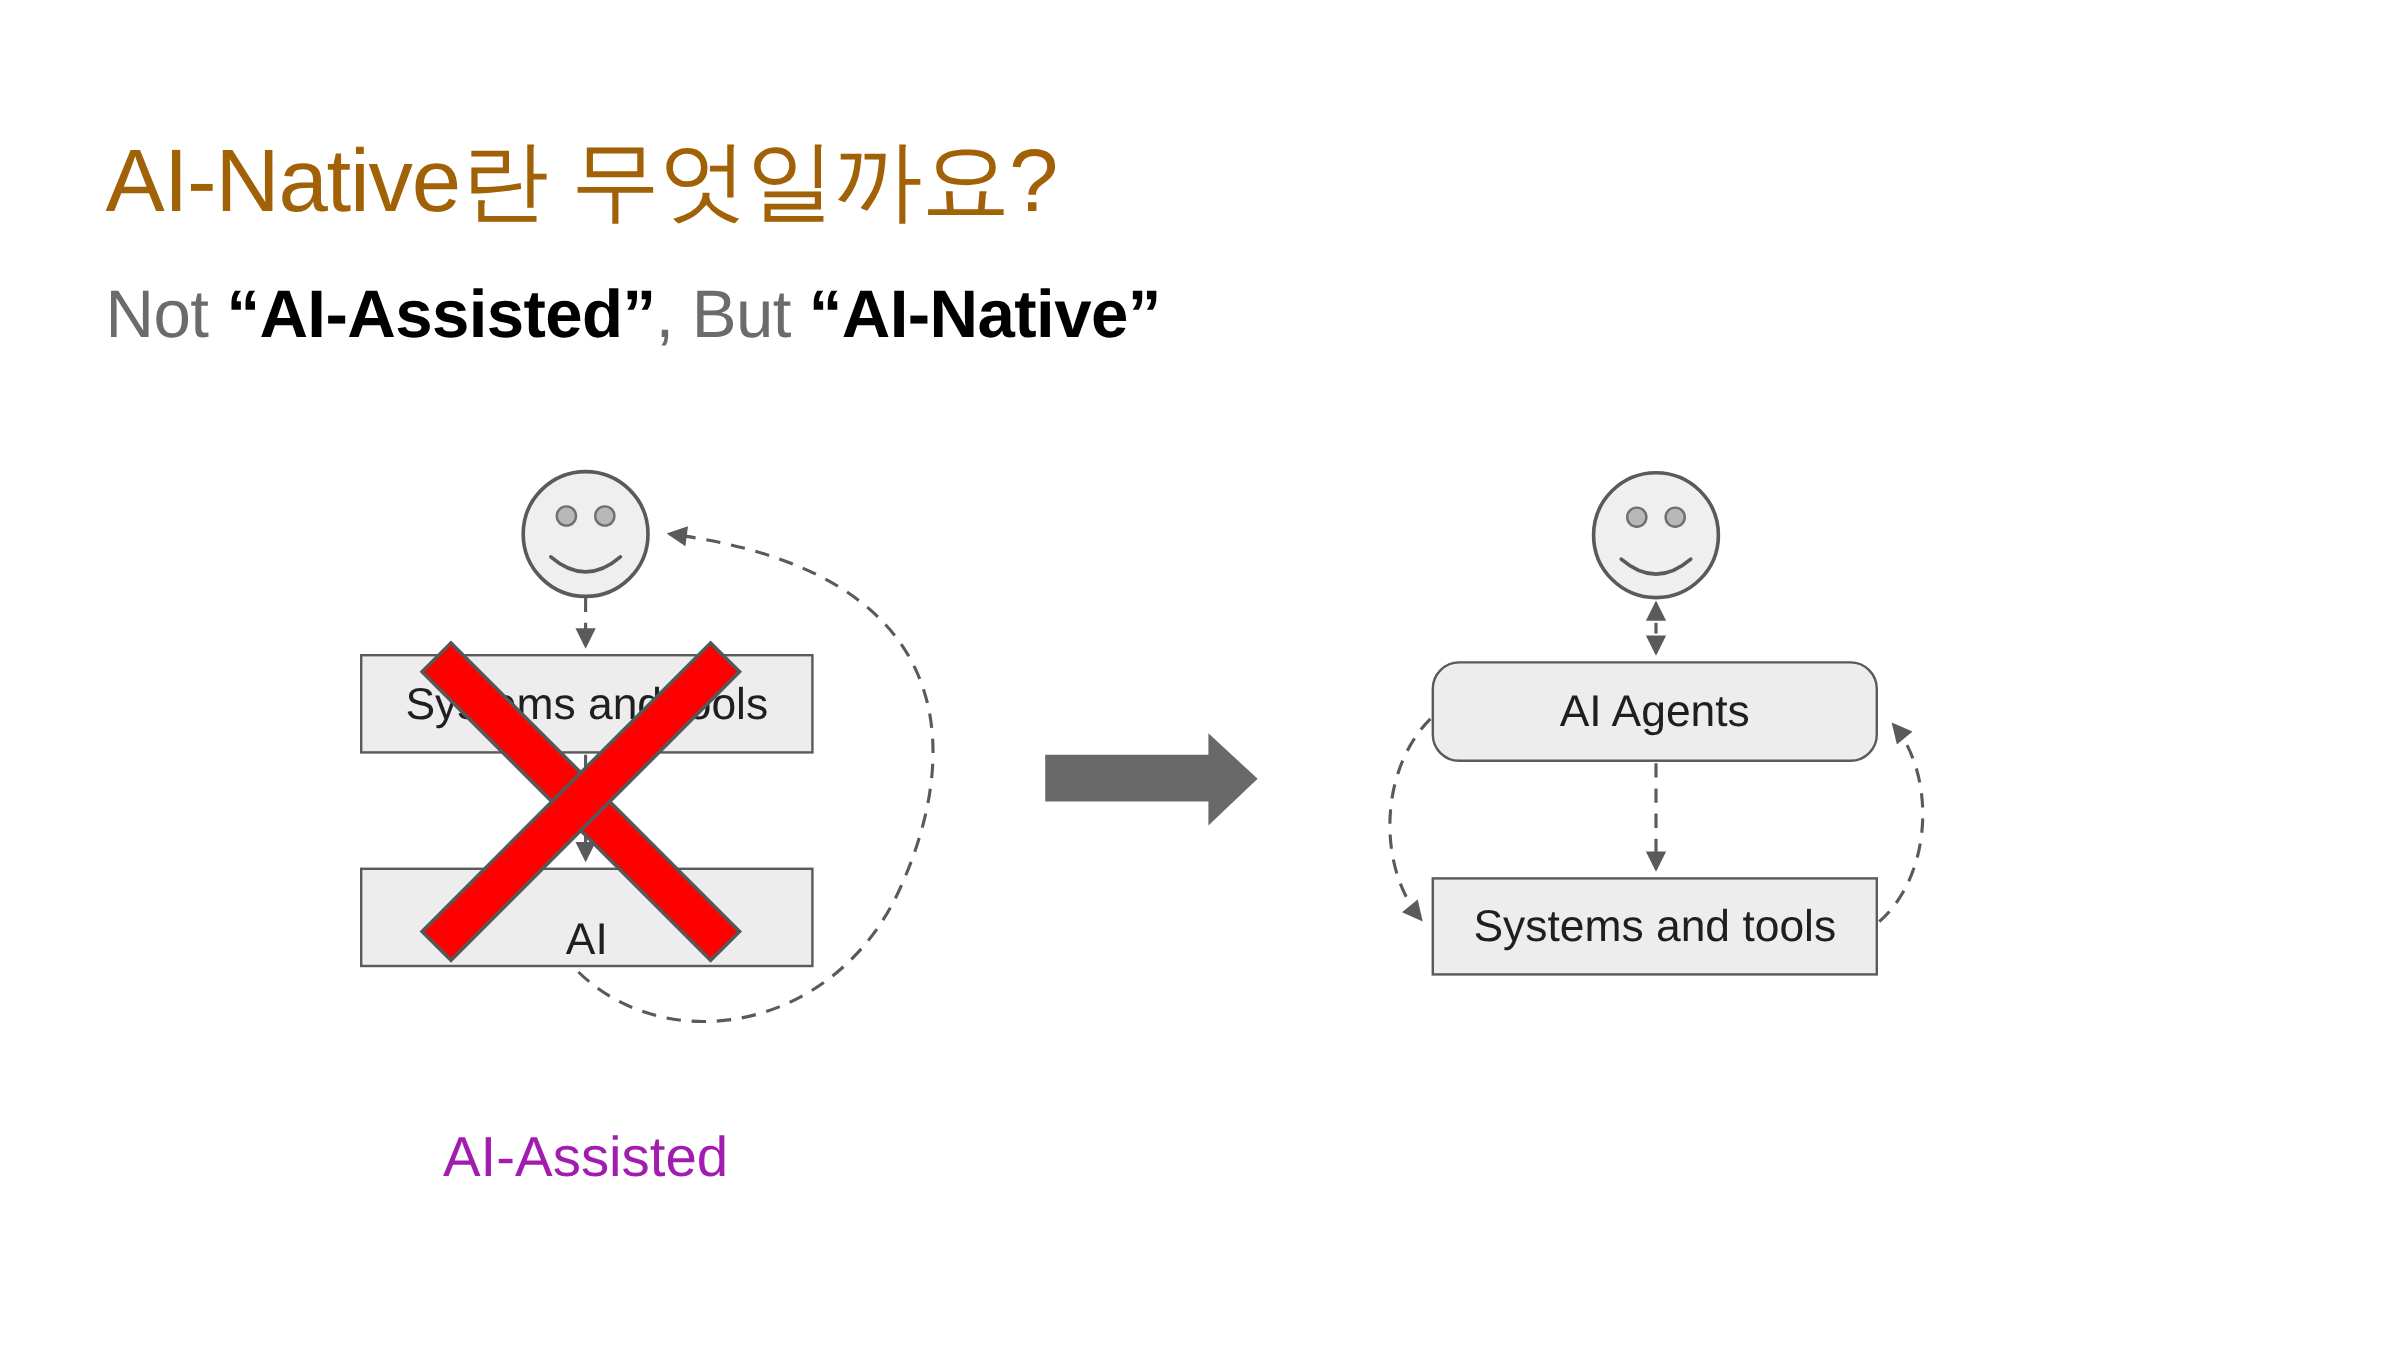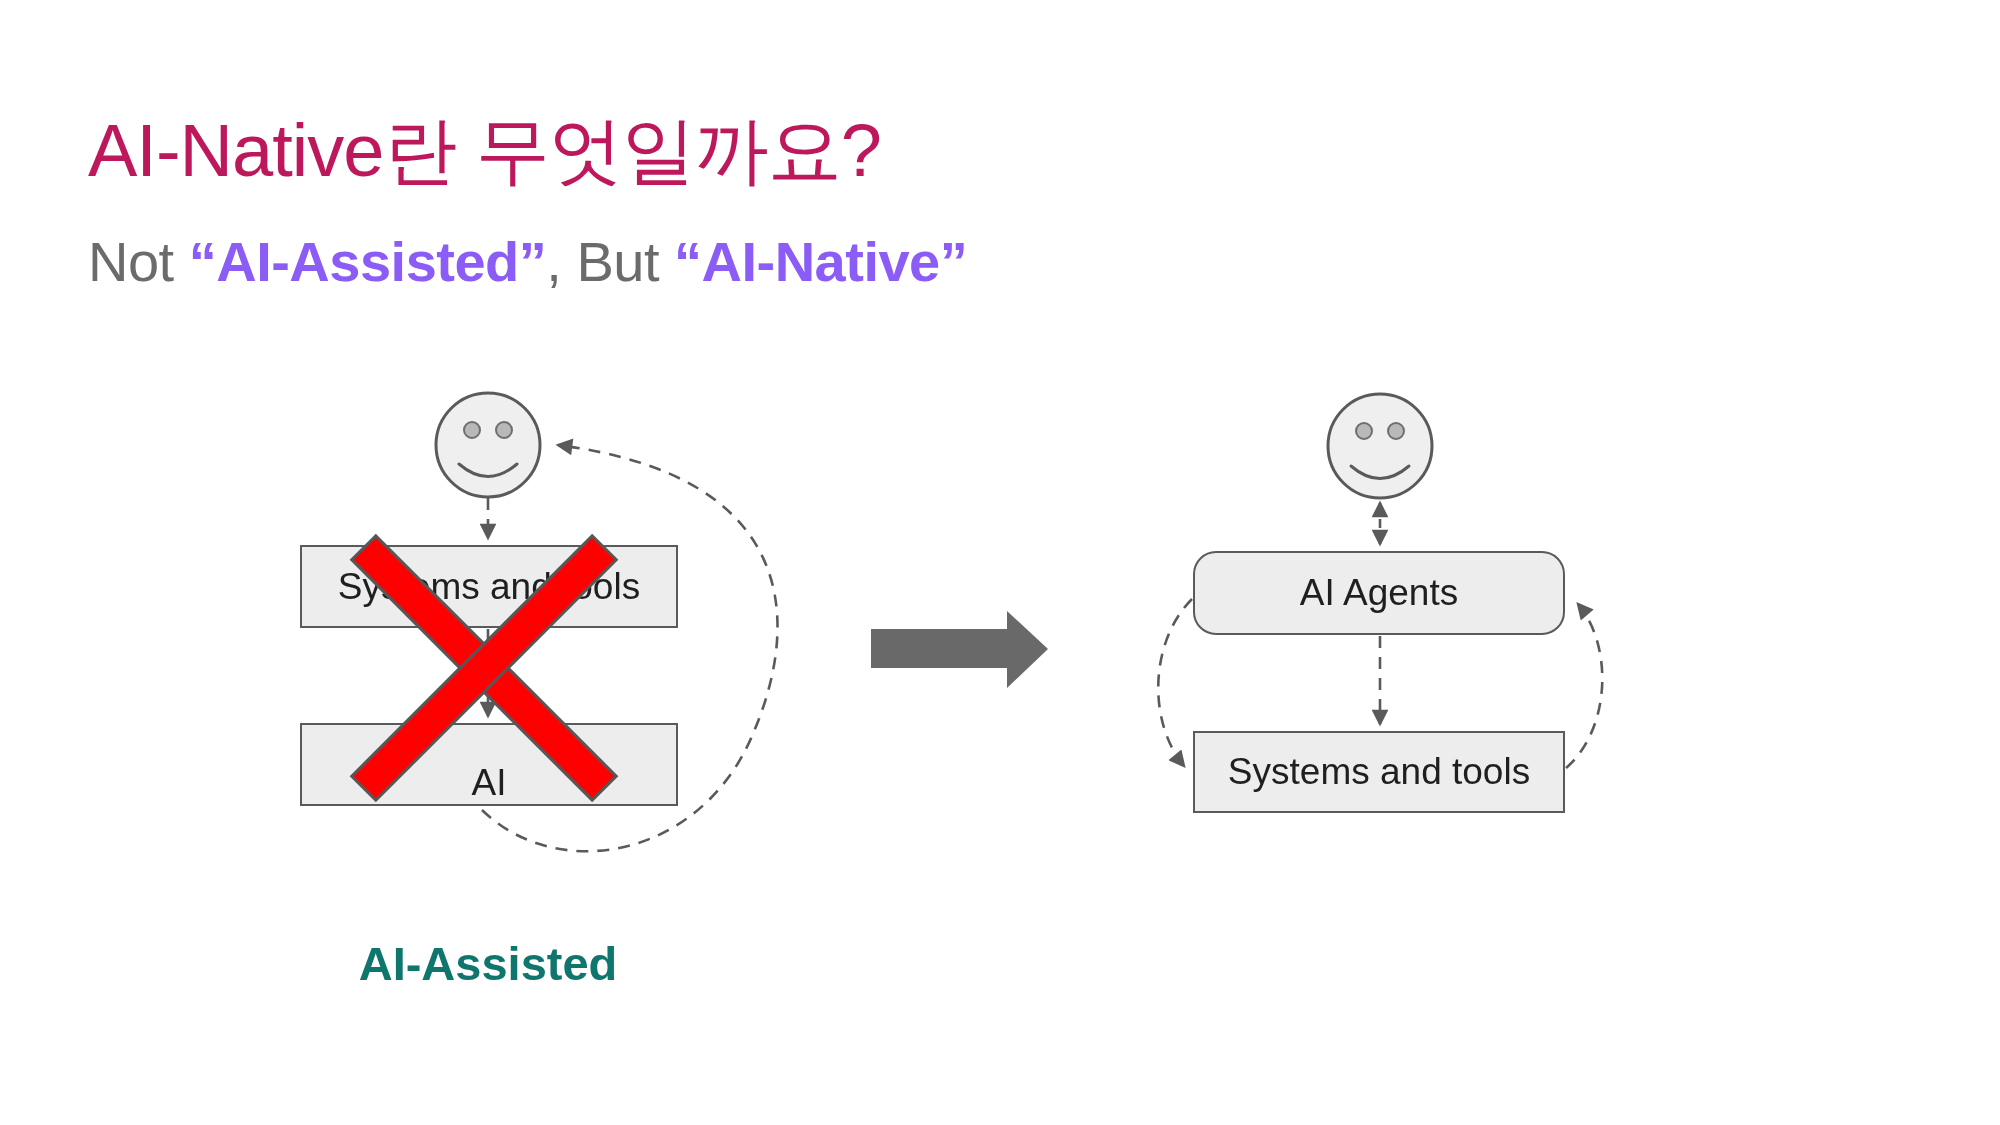--- a/index.html
+++ b/index.html
@@ -7,46 +7,46 @@
     position:relative;
     width:2000px;height:1125px;
     background:#ffffff;
     overflow:hidden;
     font-family:"Liberation Sans","DejaVu Sans",sans-serif;
   }
   .title{
     position:absolute;left:88px;top:112px;
     margin:0;
     font-size:74px;line-height:1.05;font-weight:500;
-    color:#be185d;letter-spacing:-1px;
+    color:#a16207;letter-spacing:-1px;
   }
   .subtitle{
     position:absolute;left:88px;top:230px;
     margin:0;
     font-size:56px;line-height:1.15;font-weight:400;
     color:#6b6b6b;letter-spacing:-0.5px;
   }
-  .subtitle b{font-weight:700;color:#8b5cf6;}
+  .subtitle b{font-weight:700;color:#000000;}
   .dbox{
     position:absolute;
     background:#ededed;
     border:2px solid #5a5a5a;
     display:flex;align-items:center;justify-content:center;
     font-size:37px;color:#1f1f1f;
     box-sizing:border-box;
     z-index:1;
   }
   .box-l1{left:300px;top:545px;width:378px;height:83px;}
   .box-l2{left:300px;top:723px;width:378px;height:83px;align-items:flex-end;}
   .box-r1{left:1193px;top:551px;width:372px;height:84px;border-radius:23px;}
   .box-r2{left:1193px;top:731px;width:372px;height:82px;}
   .caption{
     position:absolute;top:936px;width:400px;
     text-align:center;
-    font-size:47px;font-weight:700;color:#0f766e;
+    font-size:47px;font-weight:400;color:#a21caf;
     z-index:1;
   }
   .caption-left{left:288px;}
   .caption-right{left:1180px;}
   .overlay{
     position:absolute;left:0;top:0;width:2000px;height:1125px;
     z-index:2;pointer-events:none;
   }
 </style>
 </head>

